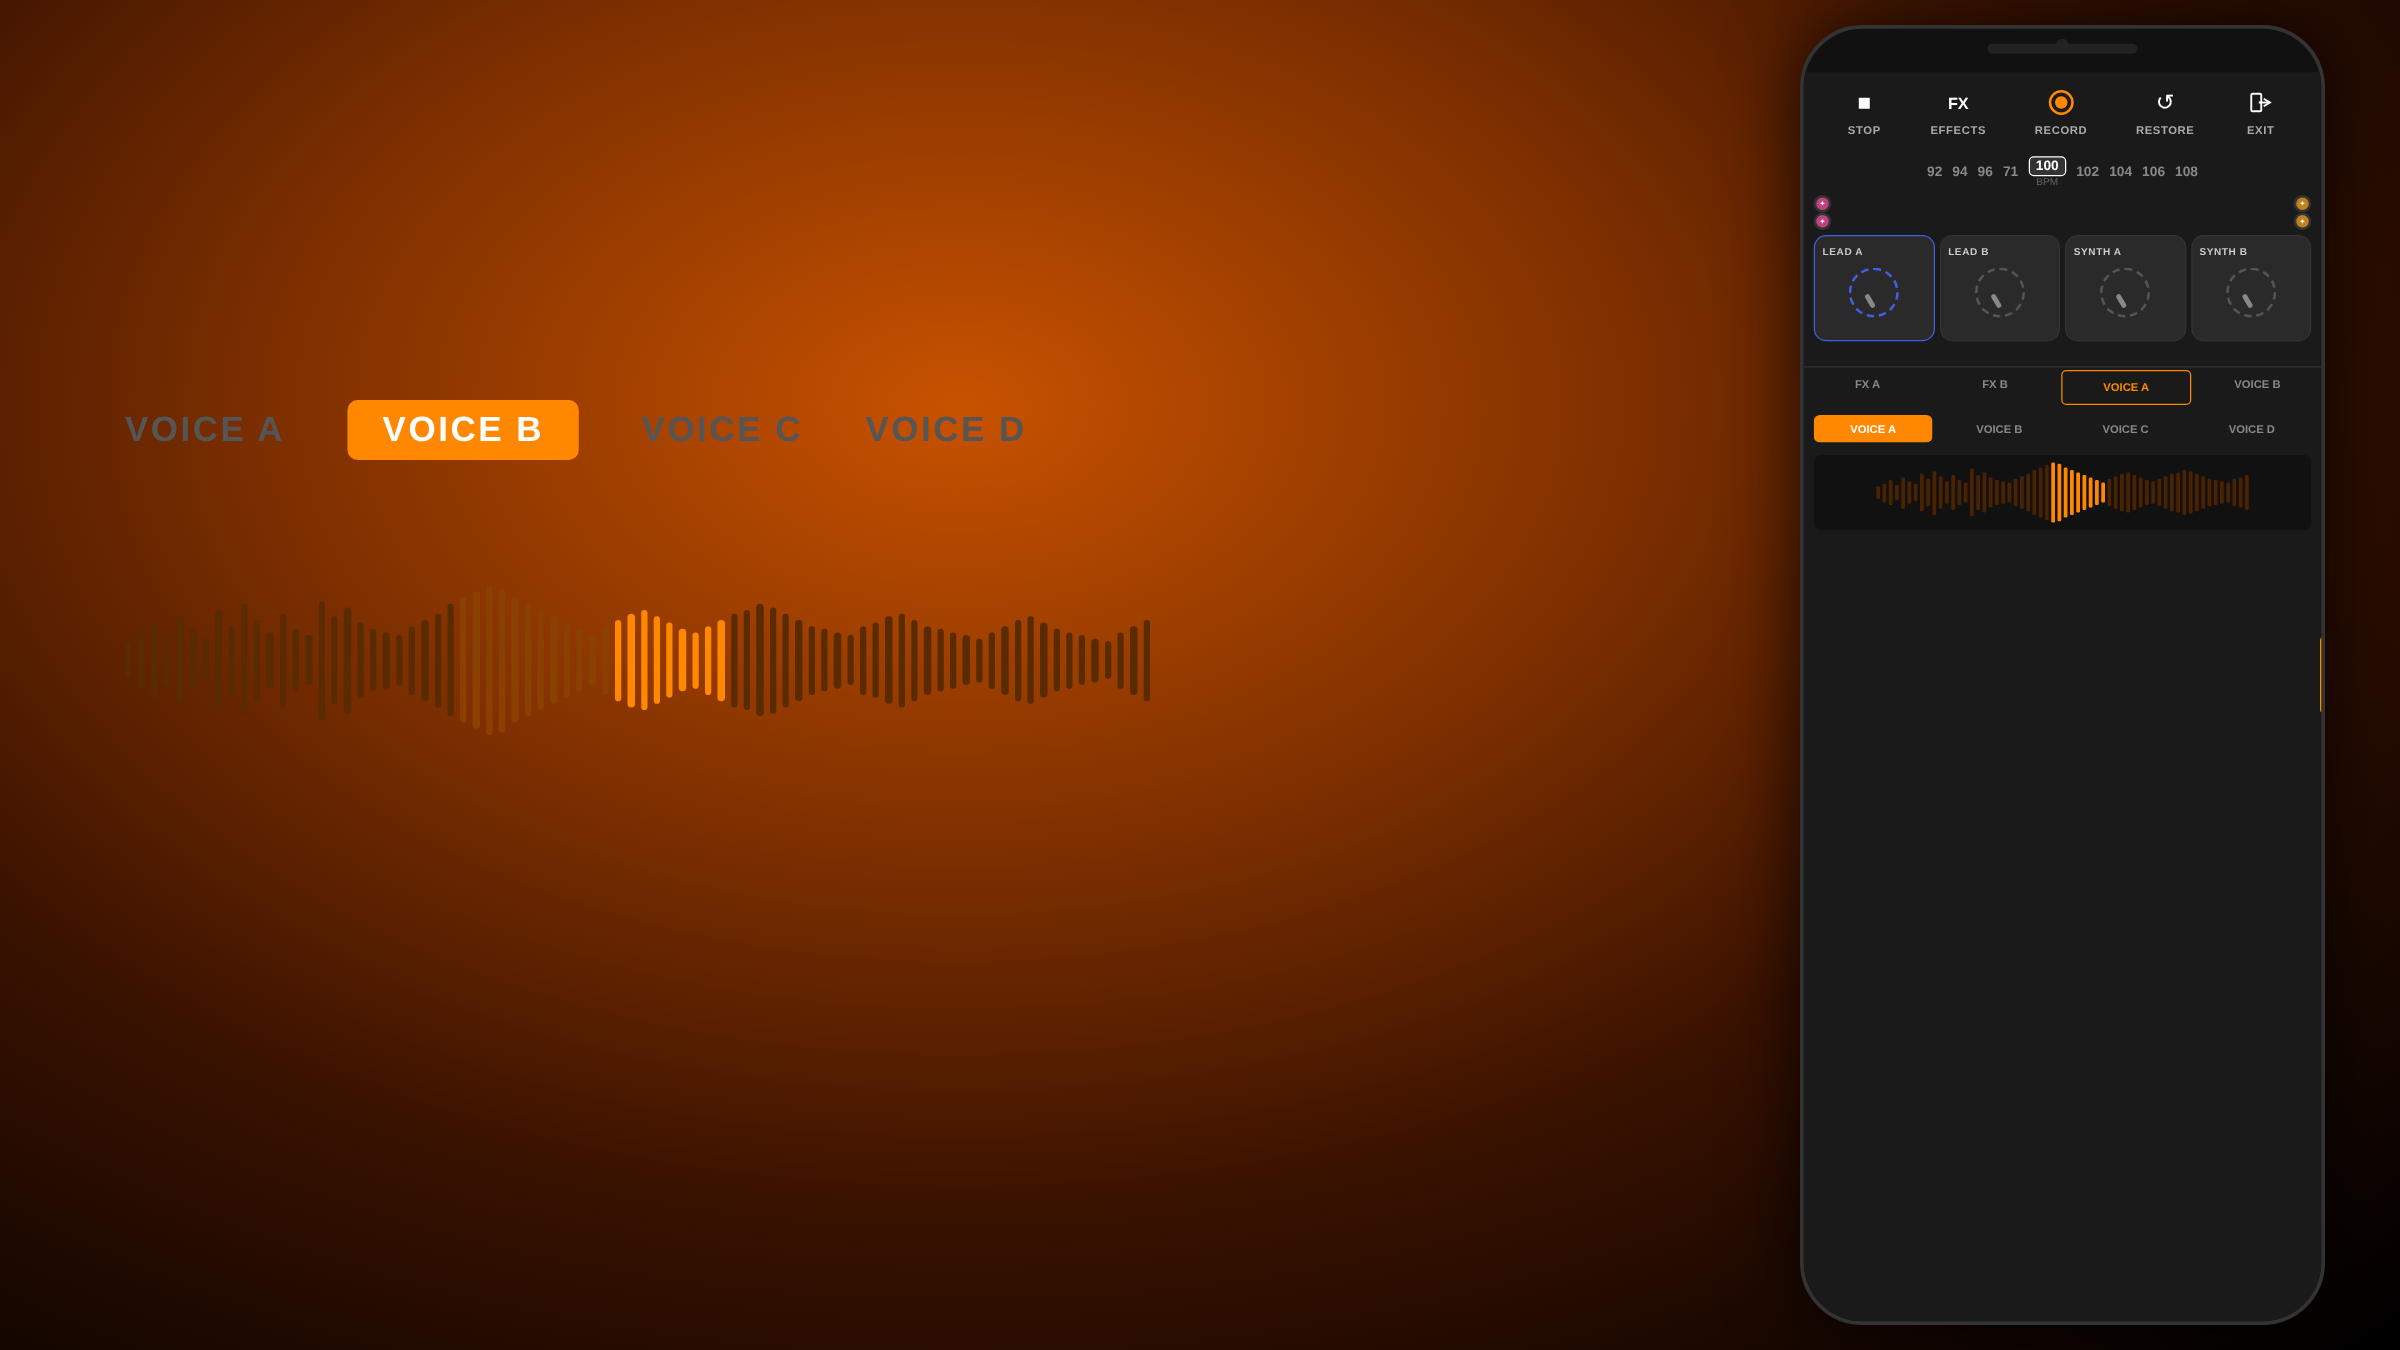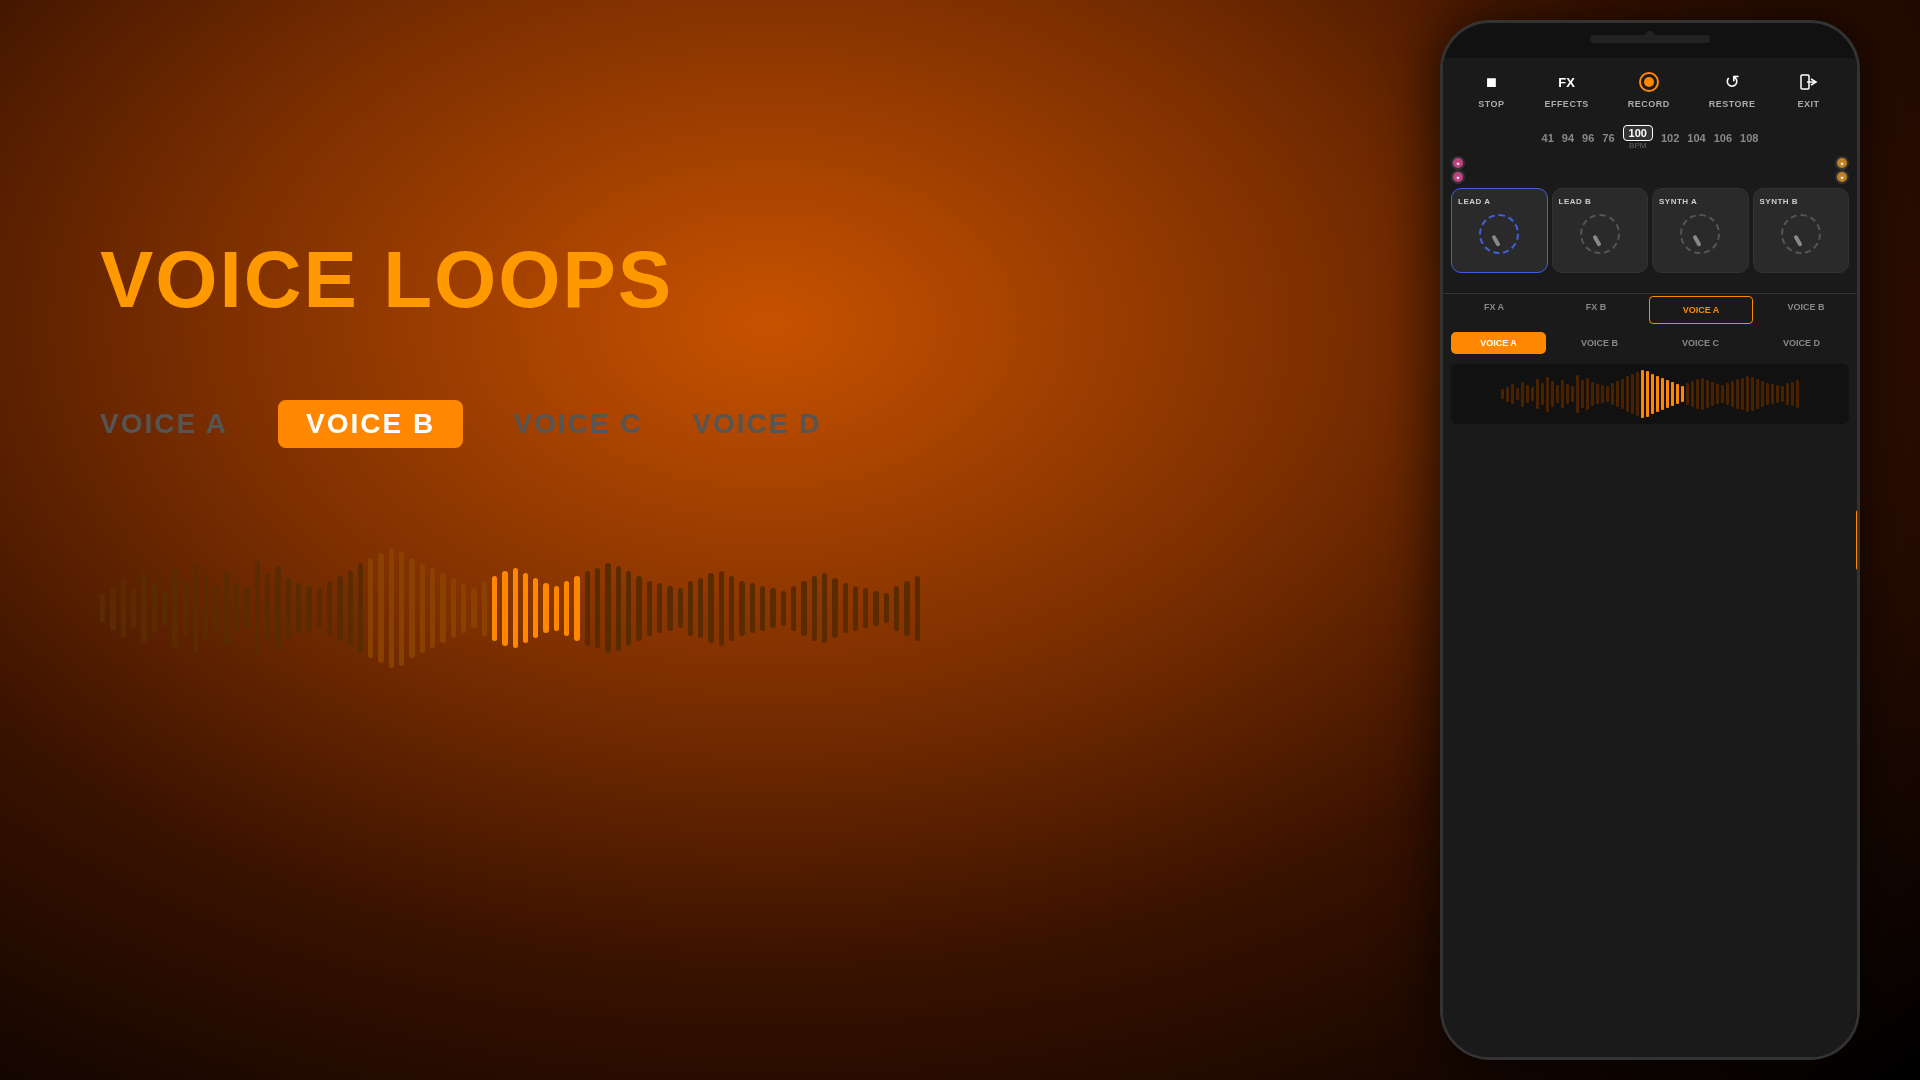--- a/index.html
+++ b/index.html
@@ -372,21 +372,20 @@
     }
   </style>
 </head>
 <body>
 
 <div class="bg"></div>
 
 <div class="left-panel">
   <div class="headline">
     <br>
-    <span class="orange">VOICE LOOPS</span>
   </div>
 
   <div class="voice-tabs">
     <div class="voice-tab">VOICE A</div>
     <div class="voice-tab active">VOICE B</div>
     <div class="voice-tab">VOICE C</div>
     <div class="voice-tab">VOICE D</div>
   </div>
 
   <div class="waveform" id="waveform">
@@ -508,24 +507,24 @@
               <rect x="2" y="3" width="8" height="14" rx="1" fill="none" stroke="#fff" stroke-width="1.5"></rect>
               <path d="M12 7l5 3-5 3" fill="none" stroke="#fff" stroke-width="1.5"></path>
               <line x1="8" y1="10" x2="17" y2="10" stroke="#fff" stroke-width="1.5"></line>
             </svg>
           </div>
           <div class="toolbar-label">EXIT</div>
         </div>
       </div>
 
       <div class="bpm-row">
-        <div class="bpm-val">41</div>
+        <div class="bpm-val">92</div>
         <div class="bpm-val">94</div>
         <div class="bpm-val">96</div>
-        <div class="bpm-val">76</div>
+        <div class="bpm-val">71</div>
         <div class="bpm-active-wrap">
           <div class="bpm-val active">100</div>
           <div class="bpm-unit">BPM</div>
         </div>
         <div class="bpm-val">102</div>
         <div class="bpm-val">104</div>
         <div class="bpm-val">106</div>
         <div class="bpm-val">108</div>
       </div>
 

